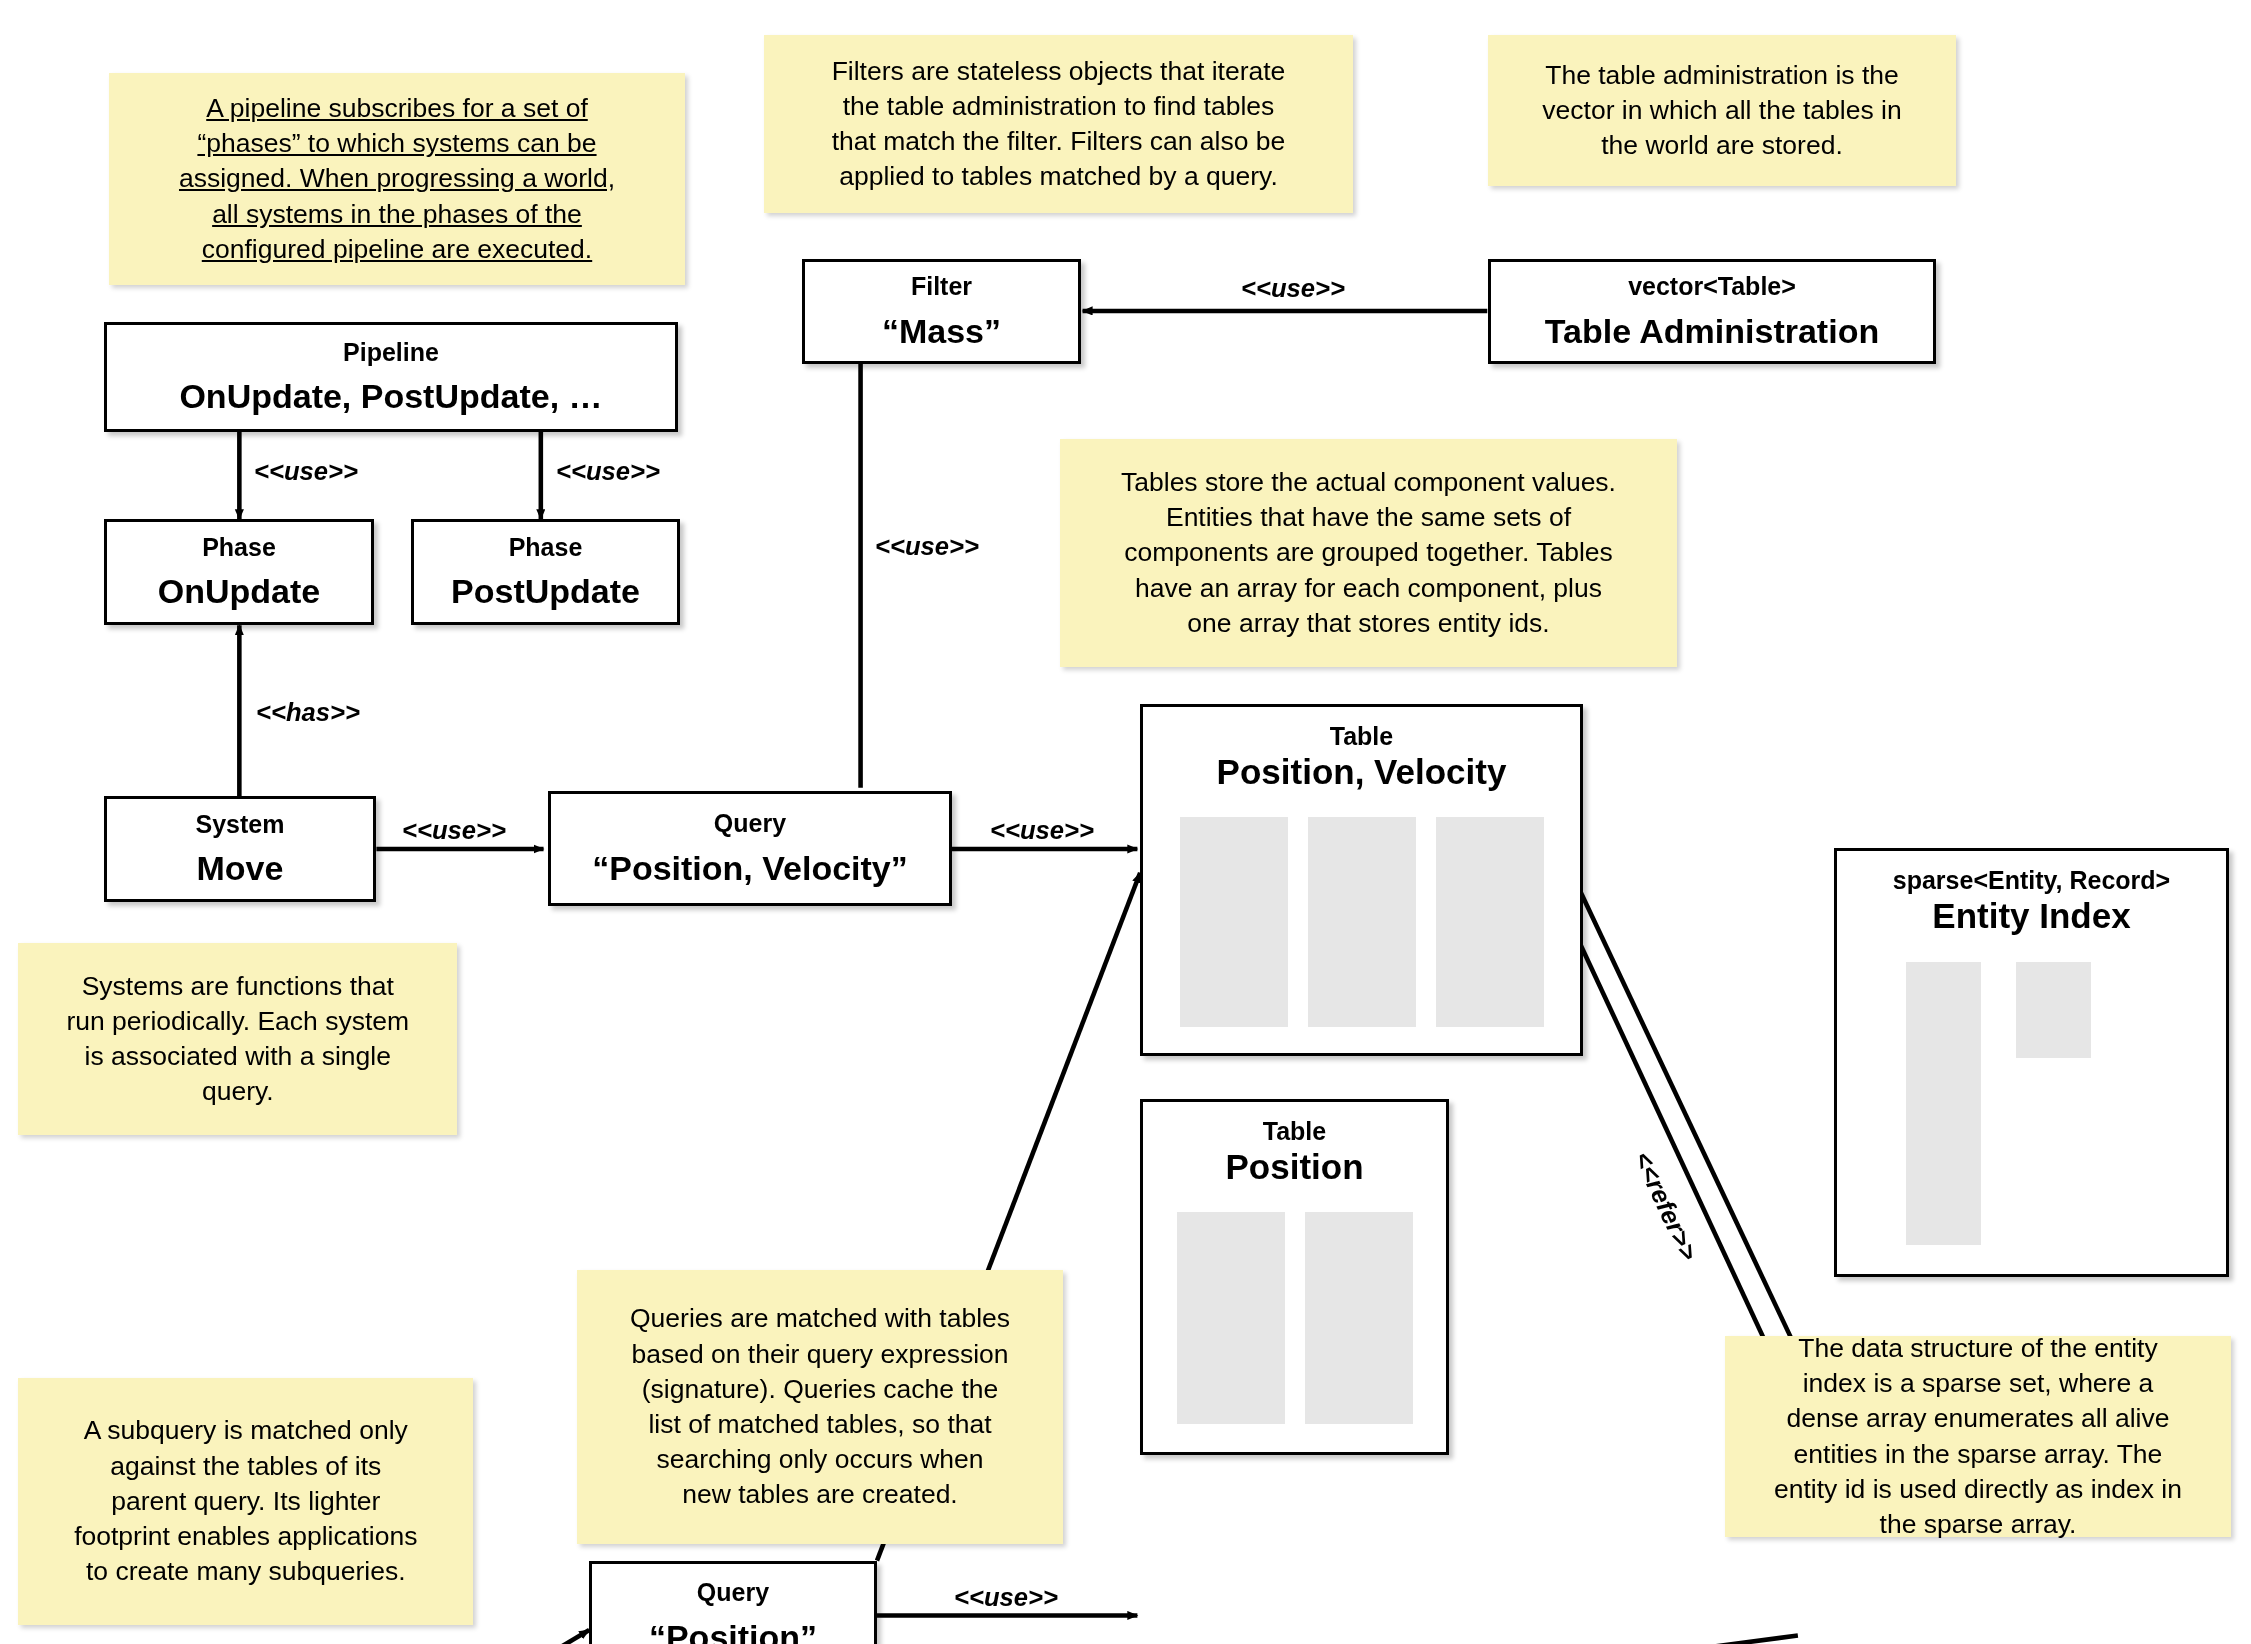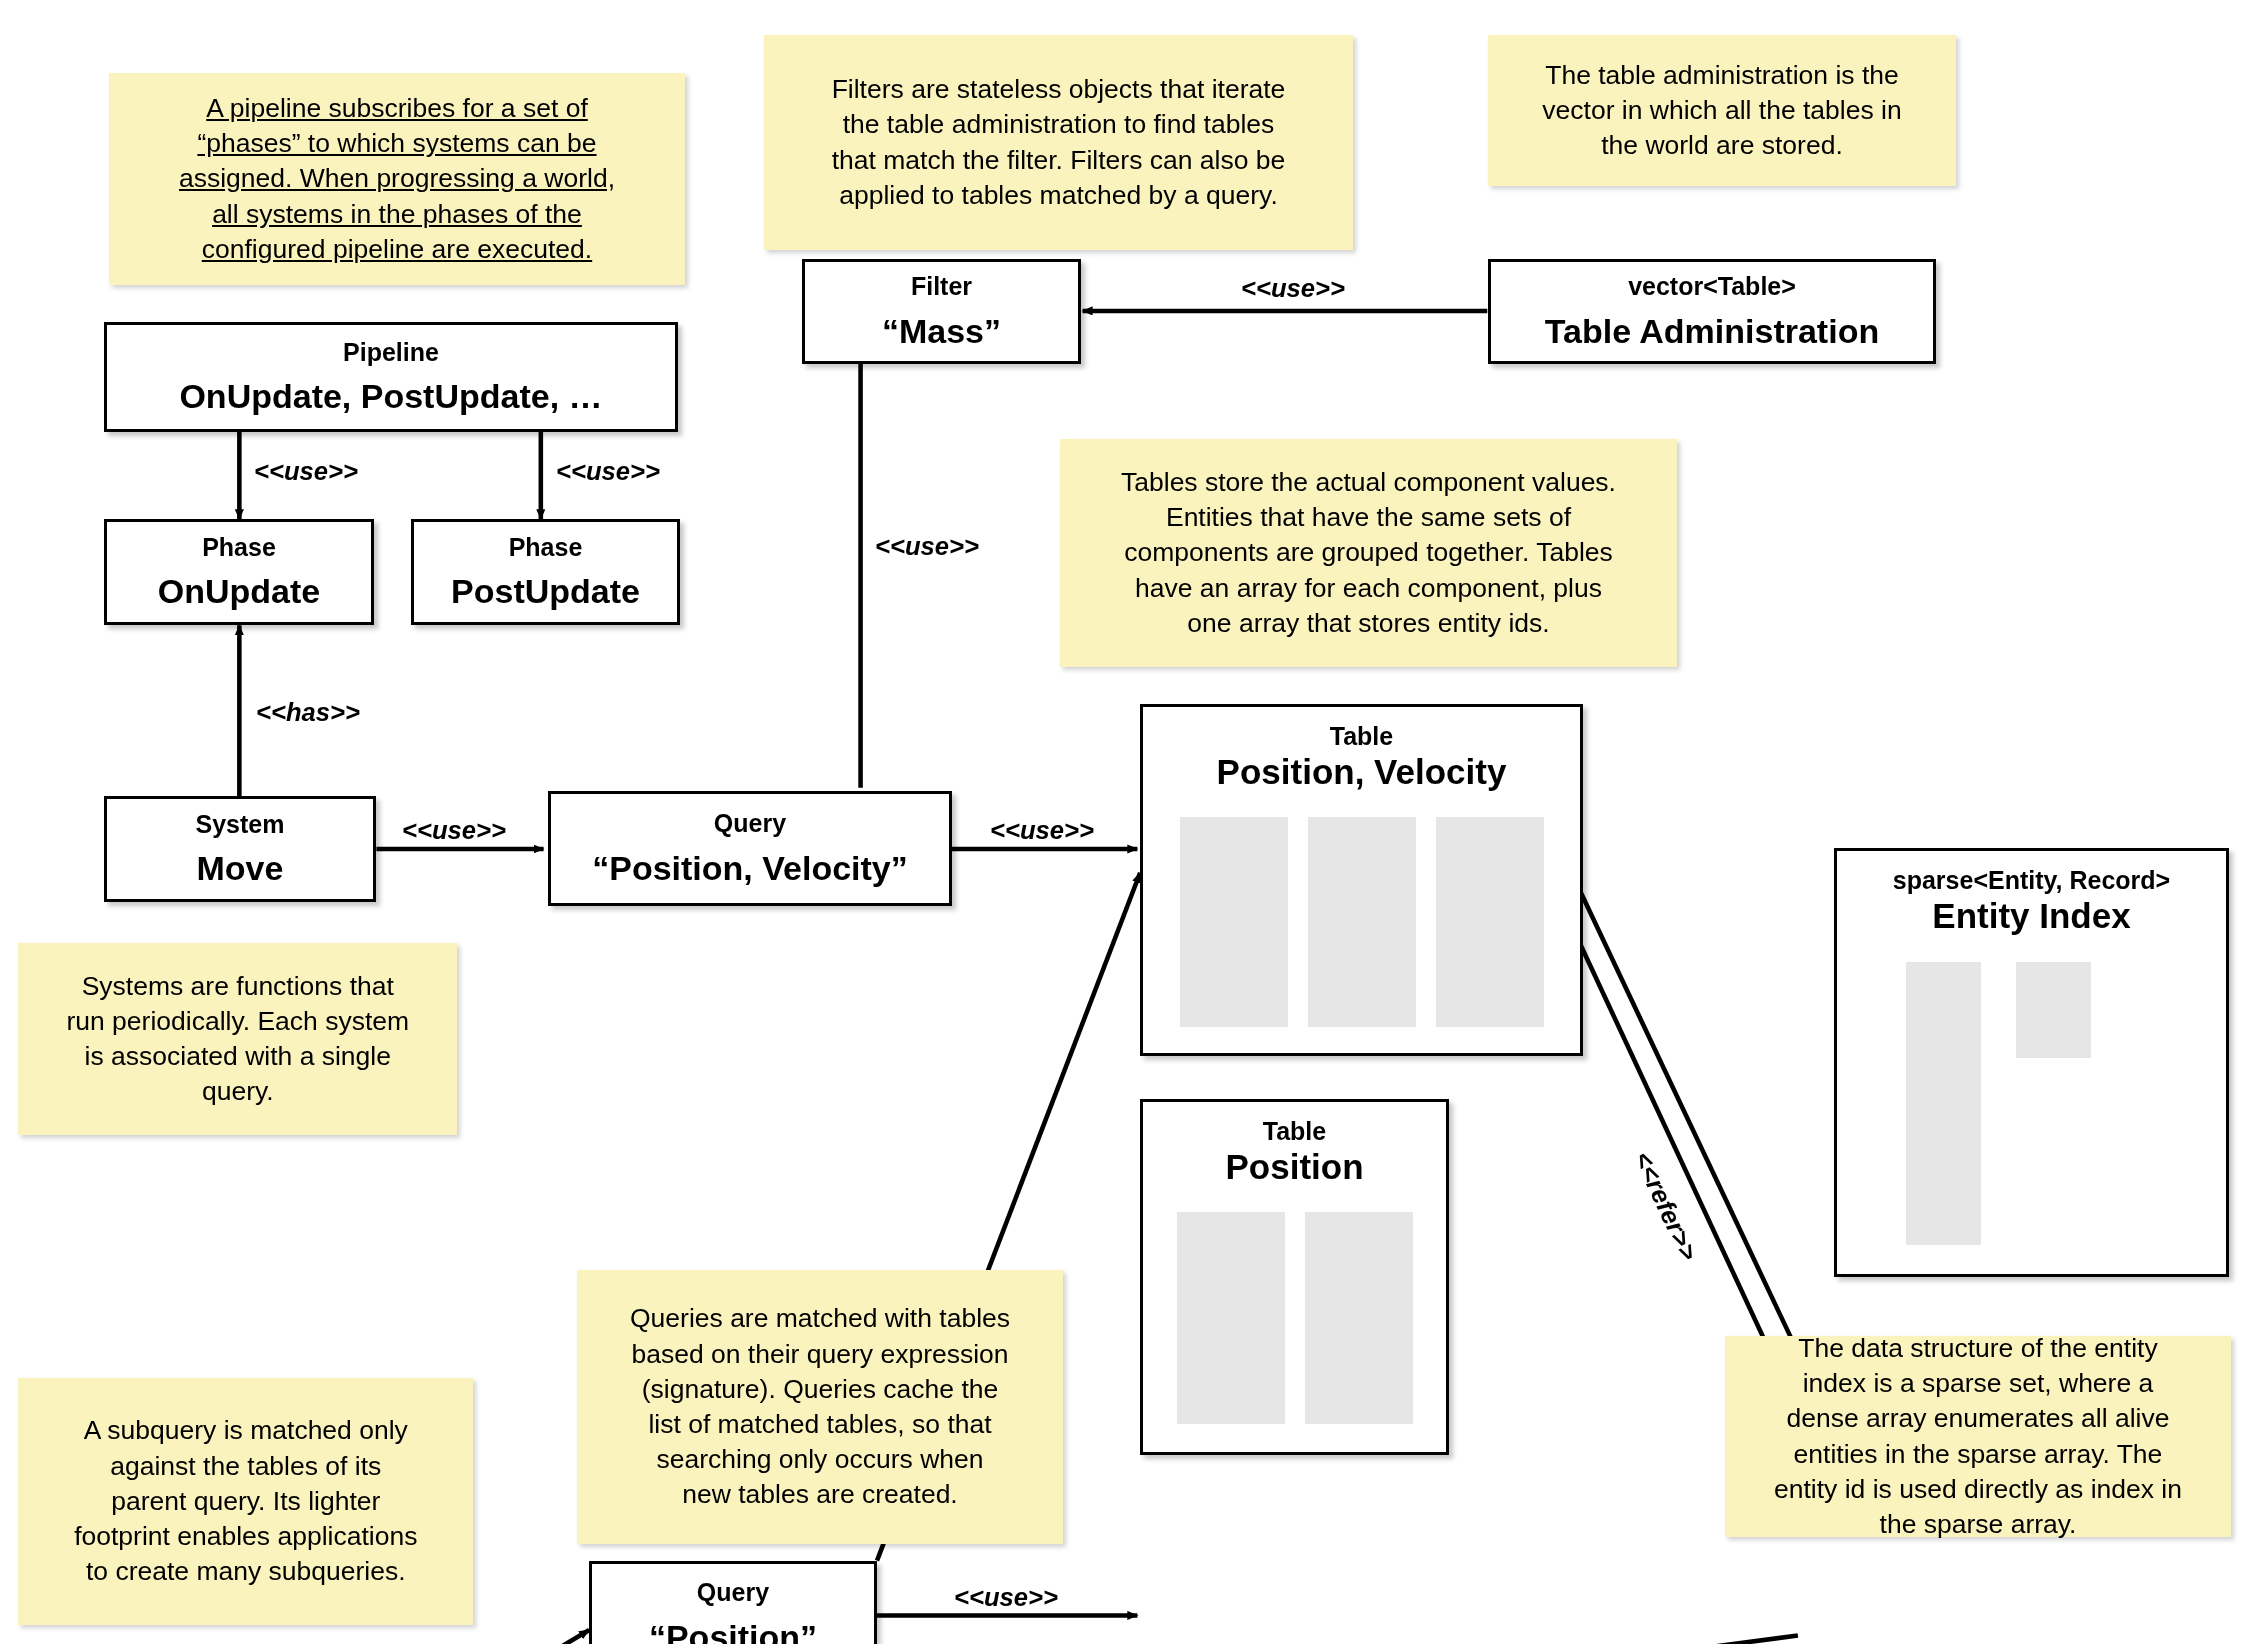--- a/index.html
+++ b/index.html
@@ -85,21 +85,21 @@
       <path d="M2195,1188 L2152,1290" marker-end="url(#ah)"></path>
     </g>
   </svg>
 
   <div class="note" style="left:109px;top:73px;width:576px;height:212px;text-decoration:underline;">A pipeline subscribes for a set of
 “phases” to which systems can be
 assigned. When progressing a world,
 all systems in the phases of the
 configured pipeline are executed.</div>
 
-  <div class="note" style="left:764px;top:35px;width:589px;height:215px;">Filters are stateless objects that iterate
+  <div class="note" style="left:764px;top:35px;width:589px;height:178px;">Filters are stateless objects that iterate
 the table administration to find tables
 that match the filter. Filters can also be
 applied to tables matched by a query.</div>
 
   <div class="note" style="left:1488px;top:35px;width:468px;height:151px;">The table administration is the
 vector in which all the tables in
 the world are stored.</div>
 
   <div class="note" style="left:1060px;top:439px;width:617px;height:228px;">Tables store the actual component values.
 Entities that have the same sets of

